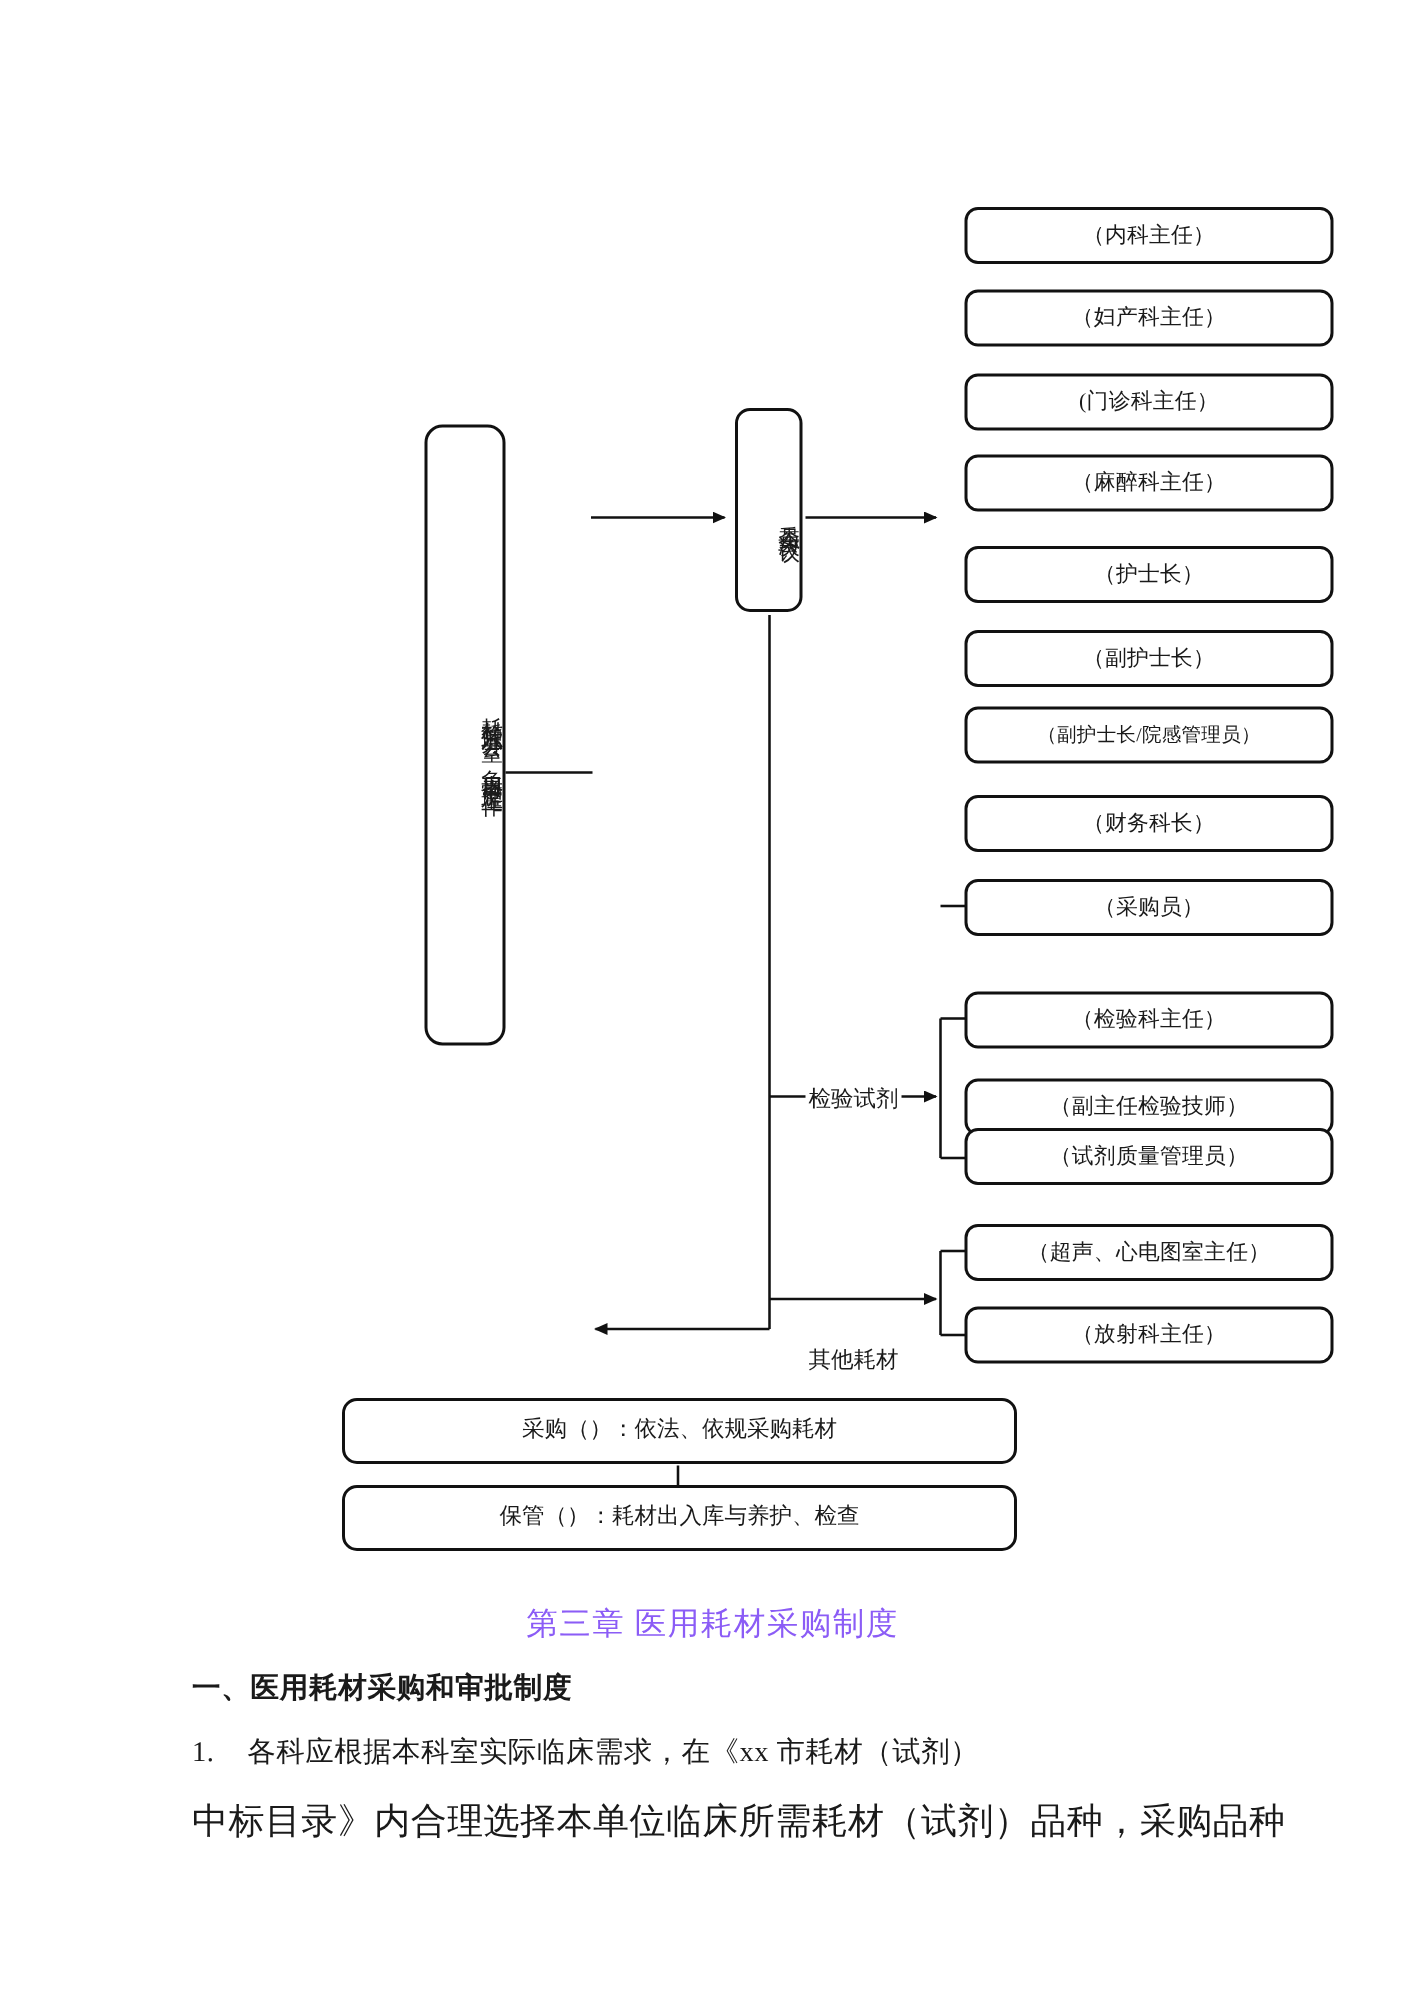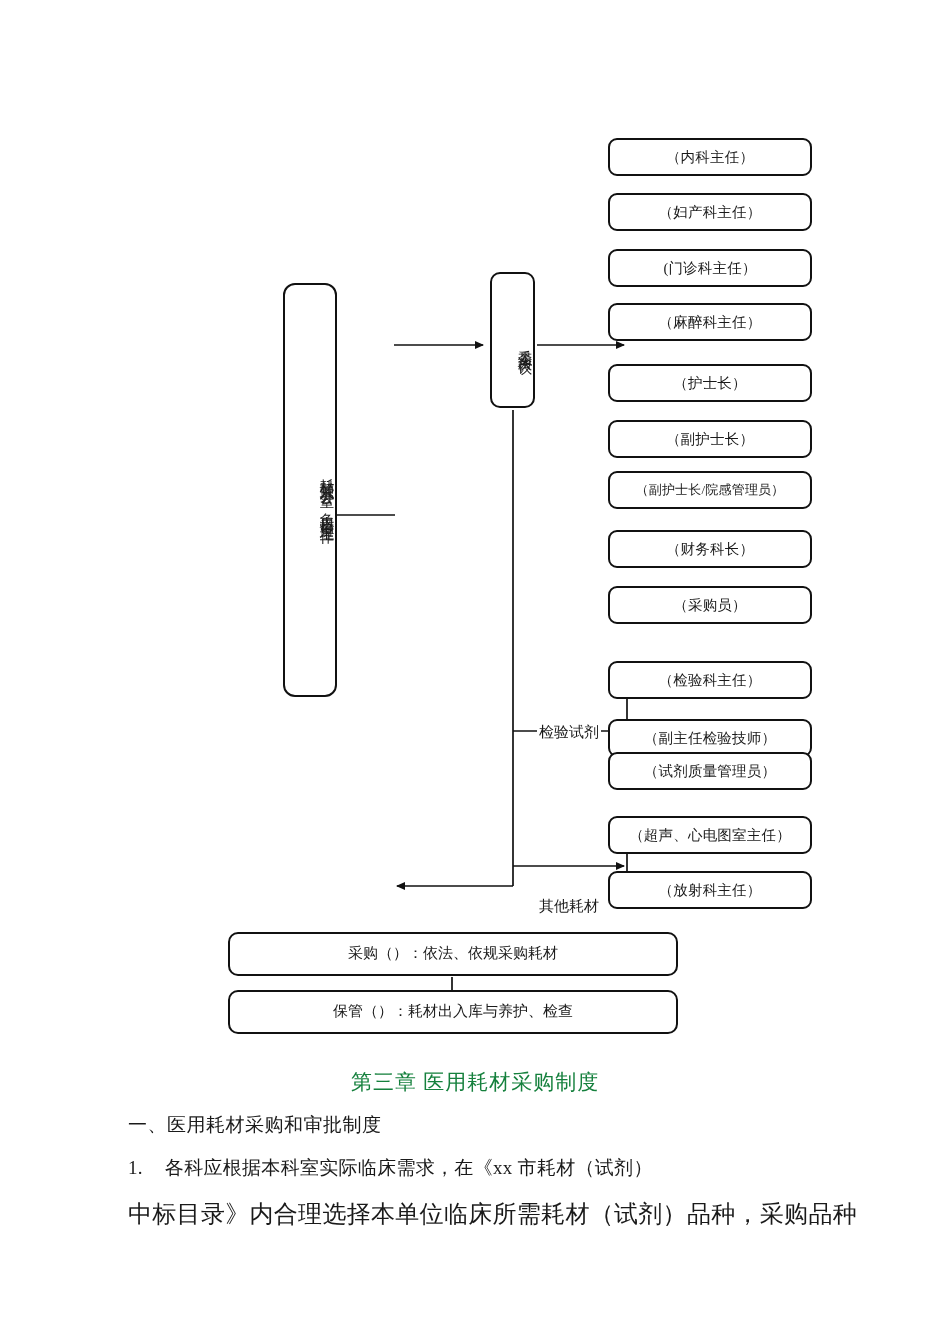--- a/index.html
+++ b/index.html
@@ -43,22 +43,22 @@
     align-items: center;
     justify-content: center;
     text-align: center;
     font-family: "Liberation Serif", "DejaVu Serif", serif;
     color: #1a1a1a;
     line-height: 1.15;
   }
 
   
   .role-box {
-    left: 608px;
-    width: 204px;
+    left: 643px;
+    width: 246px;
     height: 38px;
     font-size: 14.5px;
     letter-spacing: 0.2px;
   }
   .role-box.small {
     font-size: 13px;
   }
 
   
   .vbox {
@@ -118,27 +118,27 @@
     color: #1a1a1a;
     white-space: nowrap;
   }
   #chapter-heading {
     left: 0;
     top: 1068px;
     width: 950px;
     text-align: center;
     font-size: 21px;
     letter-spacing: 1px;
-    color: #15803d;
+    color: #8b5cf6;
   }
   #section-heading {
     left: 128px;
     top: 1112px;
     font-size: 19px;
-    font-weight: normal;
+    font-weight: bold;
     letter-spacing: 0.5px;
     text-align: center;
   }
   #para-line-1 {
     left: 128px;
     top: 1155px;
     font-size: 19px;
     letter-spacing: 0.3px;
   }
   #para-line-2 {

